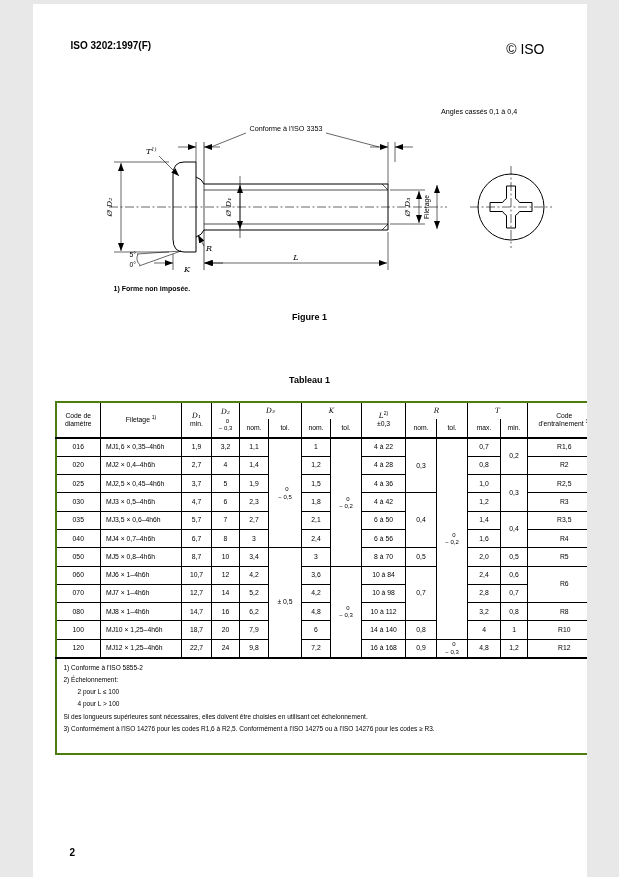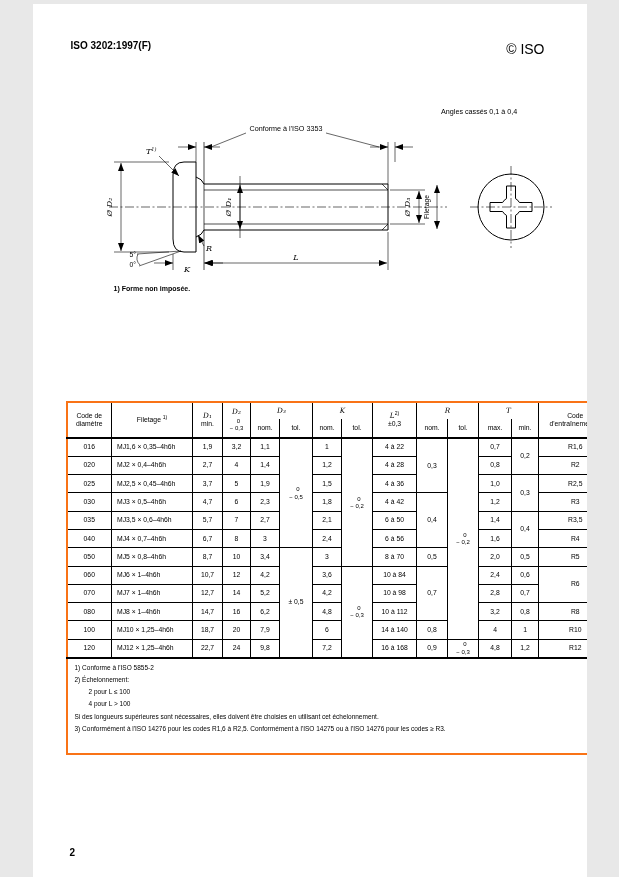--- a/index.html
+++ b/index.html
@@ -9,22 +9,22 @@
   .doc-title{top:36px;left:38px;font-size:10px;font-weight:bold}
   .copyright{top:37px;right:42px;font-size:14px}
   .fig-footnote{top:281px;left:81px;font-size:7px;font-weight:bold}
   .caption{left:0;right:0;text-align:center;font-weight:bold;font-size:9px}
   .fig-caption{top:308px}
   .tab-caption{top:371px}
   .page-num{top:843px;left:37px;font-size:10px;font-weight:bold}
   svg.drawing{left:0;top:0}
 
   
-  table.iso{position:absolute;left:33px;top:397px;width:546px;
-            border:2px solid #f97316;border-collapse:collapse;table-layout:fixed}
+  table.iso{position:absolute;left:22px;top:397px;width:546px;
+            border:2px solid #4d7c0f;border-collapse:collapse;table-layout:fixed}
   .iso th,.iso td{border:1px solid #000;font-size:6.8px;text-align:center;
                   vertical-align:middle;padding:0 1px;font-weight:normal;line-height:1.2}
   .iso thead th{font-size:6.8px}
   .iso thead .grp{border-bottom-style:hidden}
   .iso thead .hb{border-bottom:2px solid #000}
   .iso tbody tr{height:18.3px}
   .pre{white-space:pre-line}
   .b{font-weight:bold}
   .fil{text-align:left !important;padding-left:5px !important}
   .sym{font-family:"DejaVu Serif","Liberation Serif",serif;font-style:italic;font-size:7.3px}
@@ -127,20 +127,22 @@
         <text x="263" y="256" text-anchor="middle">L</text>
       </g>
       <g font-size="6.8">
         <text x="103" y="253" text-anchor="end">5°</text>
         <text x="103" y="263" text-anchor="end">0°</text>
       </g>
     </g>
   </svg>
 
   <div class="abs fig-footnote">1) Forme non imposée.</div>
+  <div class="abs caption fig-caption">Figure 1</div>
+  <div class="abs caption tab-caption">Tableau 1</div>
 
   <table class="iso">
     <colgroup>
       <col style="width:45px">
         <col style="width:81px">
         <col style="width:30px">
         <col style="width:28px">
       <col style="width:29px">
         <col style="width:33px">
         <col style="width:29px">

